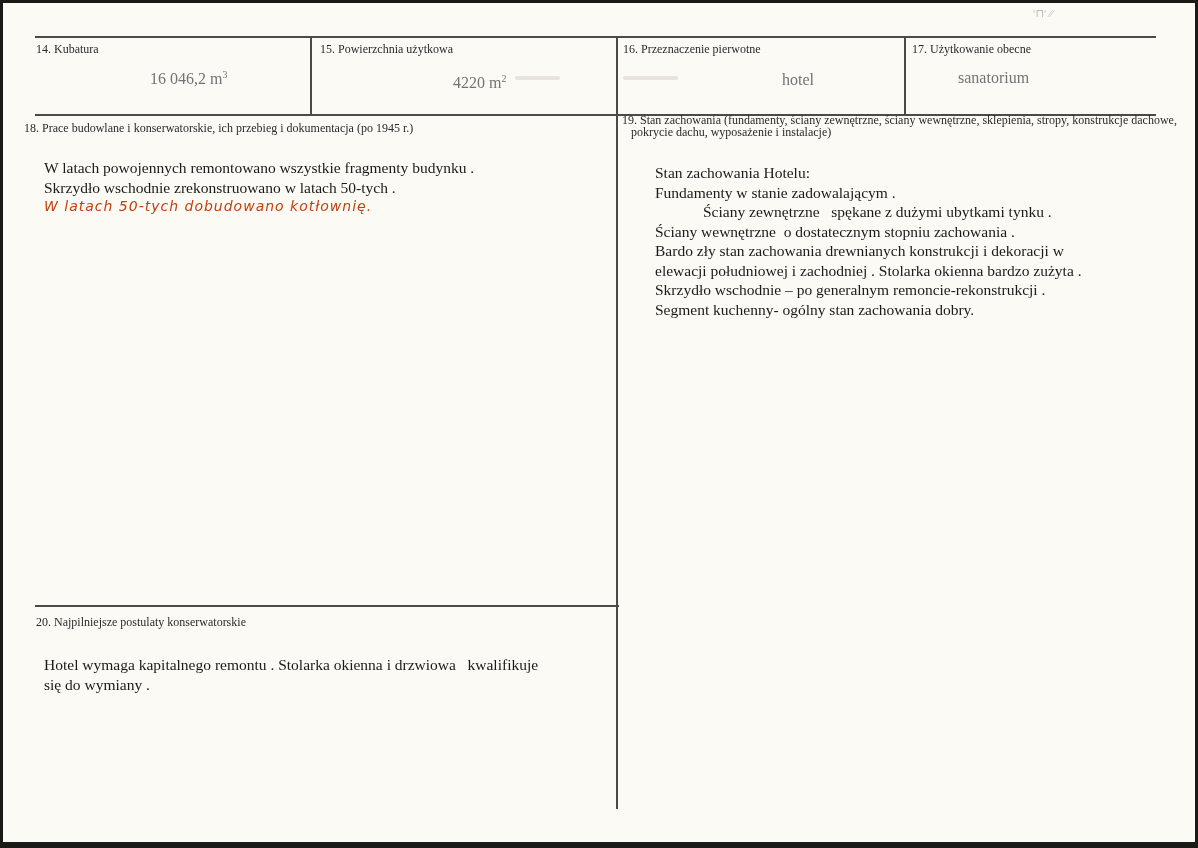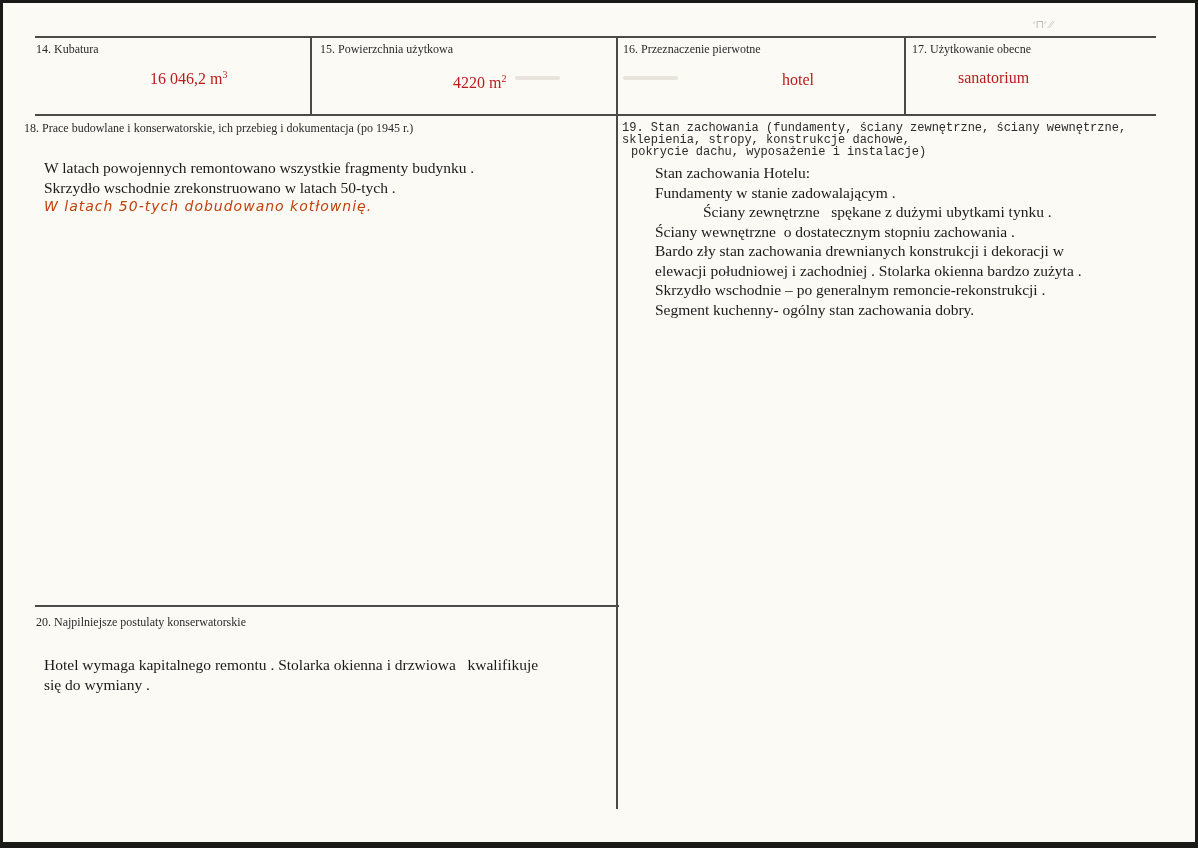--- a/index.html
+++ b/index.html
@@ -10,21 +10,21 @@
       color: #1c1c1c;
       position: relative;
     }
     .paper {
       position: absolute; left: 3px; top: 3px; width: 1192px; height: 839px;
       background: #fbfaf5;
     }
     .hline { position: absolute; background: #4a4a48; height: 2px; }
     .vline { position: absolute; background: #4a4a48; width: 2px; }
     .label { position: absolute; font-size: 12px; color: #2a2a2a; line-height: 12px; }
-    .value { position: absolute; font-size: 16px; color: #b91c1c; }
+    .value { position: absolute; font-size: 16px; color: #737373; }
     .value sup { font-size: 10px; }
     .body-text { position: absolute; font-size: 15.5px; line-height: 19.5px; color: #1a1a1a; }
     .hand { font-family: "DejaVu Sans", sans-serif; font-size: 14px; font-style: italic; letter-spacing: 1px; color: #c2410c; }
     .smudge { position: absolute; height: 4px; background: #e8e3dc; border-radius: 2px; }
     .mark { position: absolute; font-size: 11px; color: #bbb; }
   </style>
 </head>
 <body>
 
 <div class="paper">
@@ -48,30 +48,30 @@
   </div>
   <div class="smudge" style="left:512px; top:73px; width:45px;"></div>
 
   <div class="label" style="left:620px; top:40px;">16. Przeznaczenie pierwotne</div>
   <div class="smudge" style="left:620px; top:73px; width:55px;"></div>
   <div class="value" style="left:779px; top:68px;">hotel</div>
 
   <div class="label" style="left:909px; top:40px;">17. Użytkowanie obecne</div>
   <div class="value" style="left:955px; top:66px;">sanatorium</div>
 
-  <div class="mark" style="left:1030px; top:15px;">ʹ⊓ʹ ⁄⁄</div>
+  <div class="mark" style="left:1030px; top:4px;">ʹ⊓ʹ ⁄⁄</div>
 
   <div class="label" style="left:21px; top:119px;">18. Prace budowlane i konserwatorskie, ich przebieg i dokumentacja (po 1945 r.)</div>
   <div class="body-text" style="left:41px; top:155px;">
     <div>W latach powojennych remontowano wszystkie fragmenty budynku .</div>
     <div>Skrzydło wschodnie  zrekonstruowano w latach 50-tych .</div>
     <div class="hand">W latach 50-tych dobudowano kotłownię.</div>
   </div>
 
-  <div class="label" style="left:619px; top:119px;font-family:Liberation Mono, monospace;">
+  <div class="label" style="left:619px; top:111px;">
     <div>19. Stan zachowania (fundamenty, ściany zewnętrzne, ściany wewnętrzne, sklepienia, stropy, konstrukcje dachowe,</div>
     <div style="padding-left:9px;">pokrycie dachu, wyposażenie i instalacje)</div>
   </div>
   <div class="body-text" style="left:652px; top:160px;">
     <div>Stan zachowania Hotelu:</div>
     <div>Fundamenty w stanie zadowalającym .</div>
     <div style="white-space:pre;margin-left:48px;">Ściany zewnętrzne   spękane z dużymi ubytkami tynku .</div>
     <div style="white-space:pre;">Ściany wewnętrzne  o dostatecznym stopniu zachowania .</div>
     <div>Bardo zły stan zachowania drewnianych konstrukcji i dekoracji w</div>
     <div>elewacji południowej i zachodniej . Stolarka okienna bardzo zużyta .</div>

